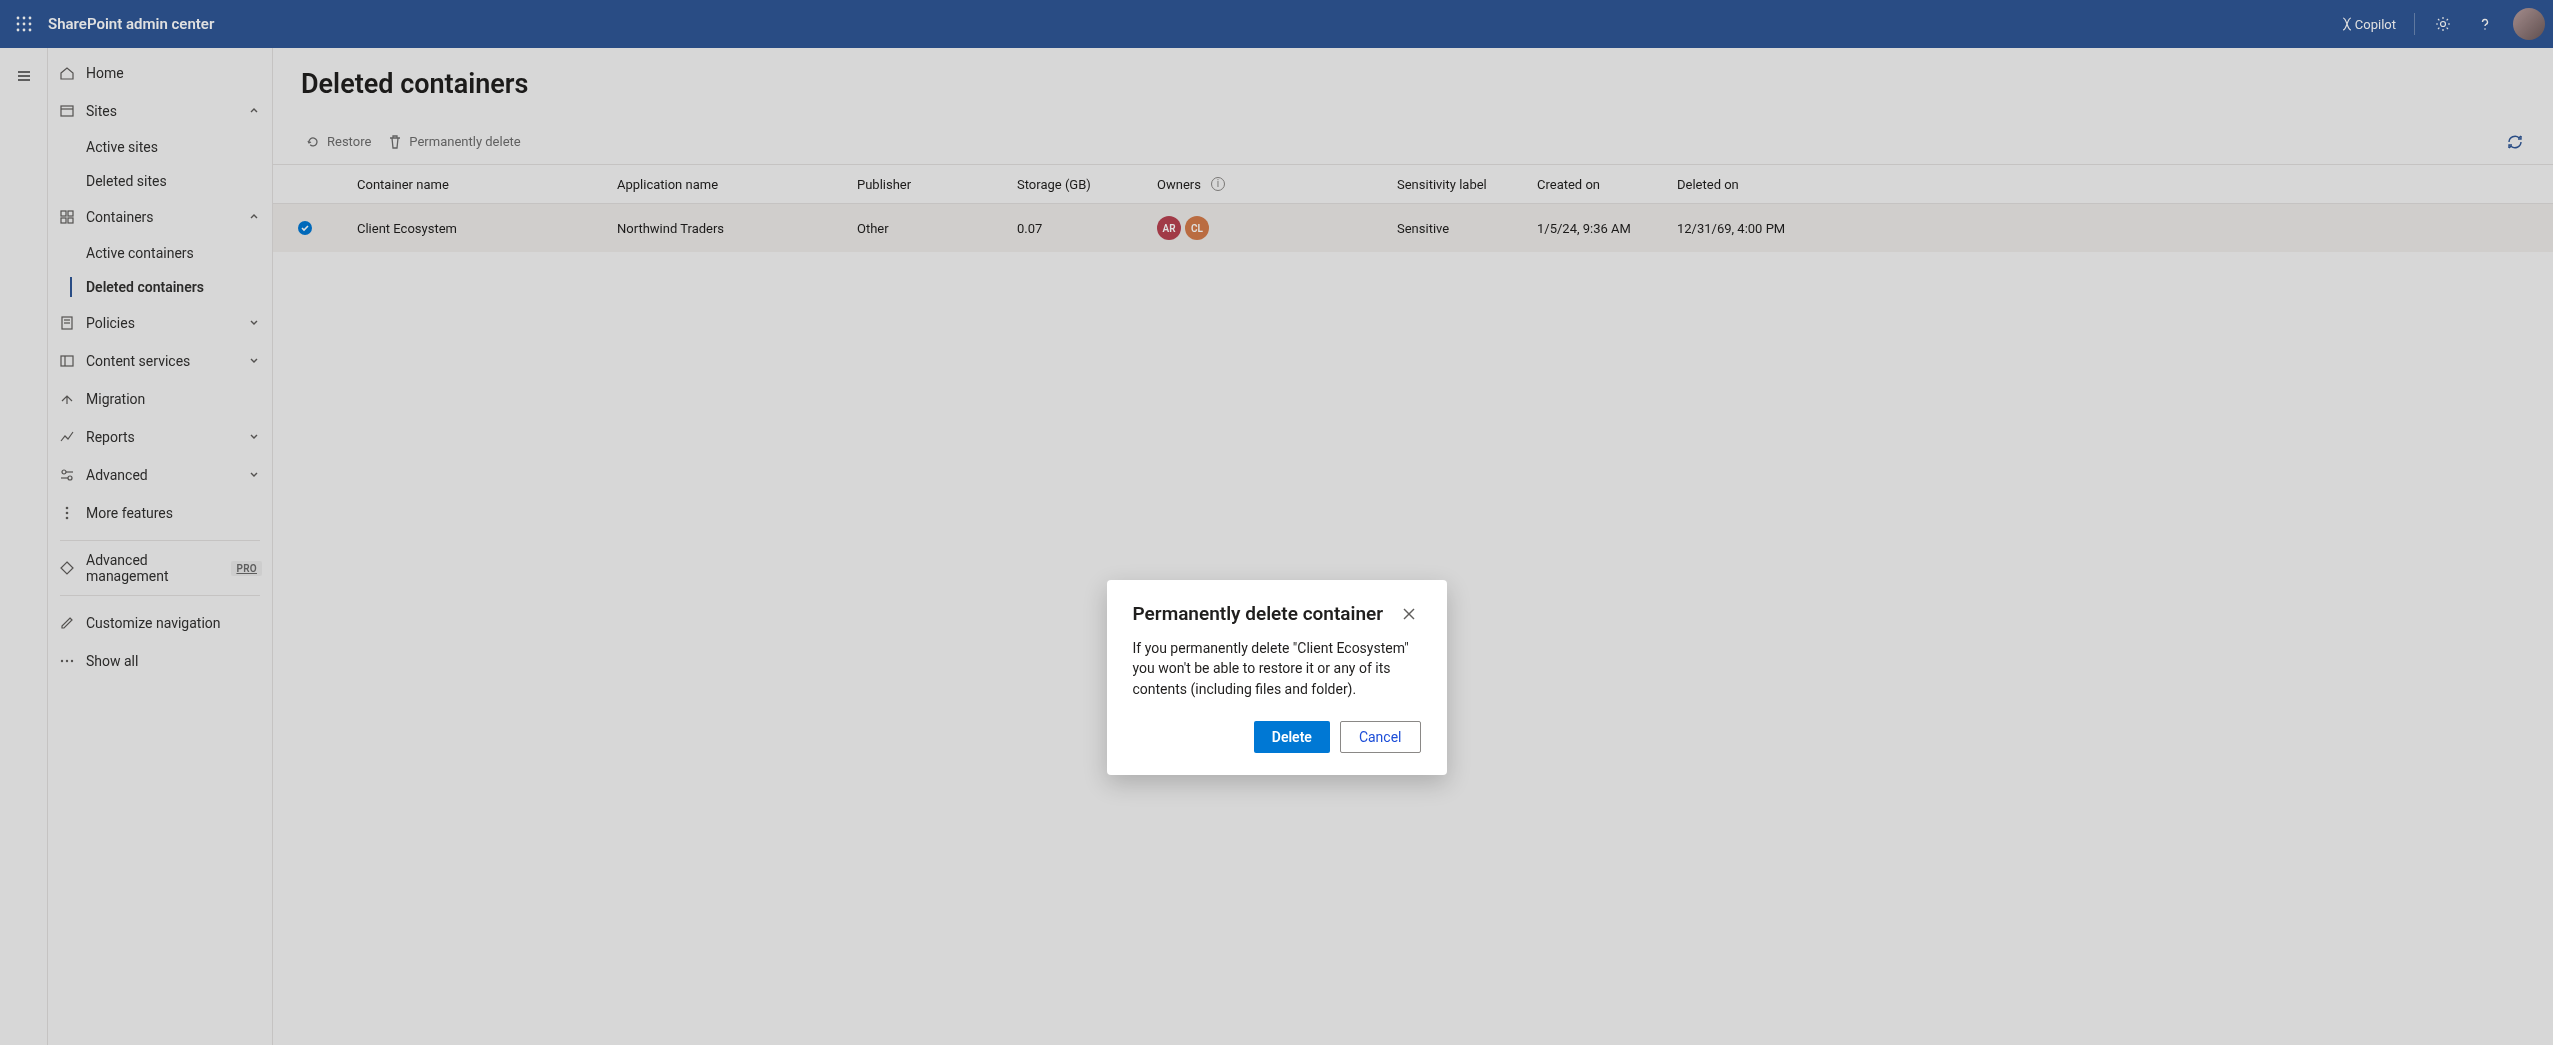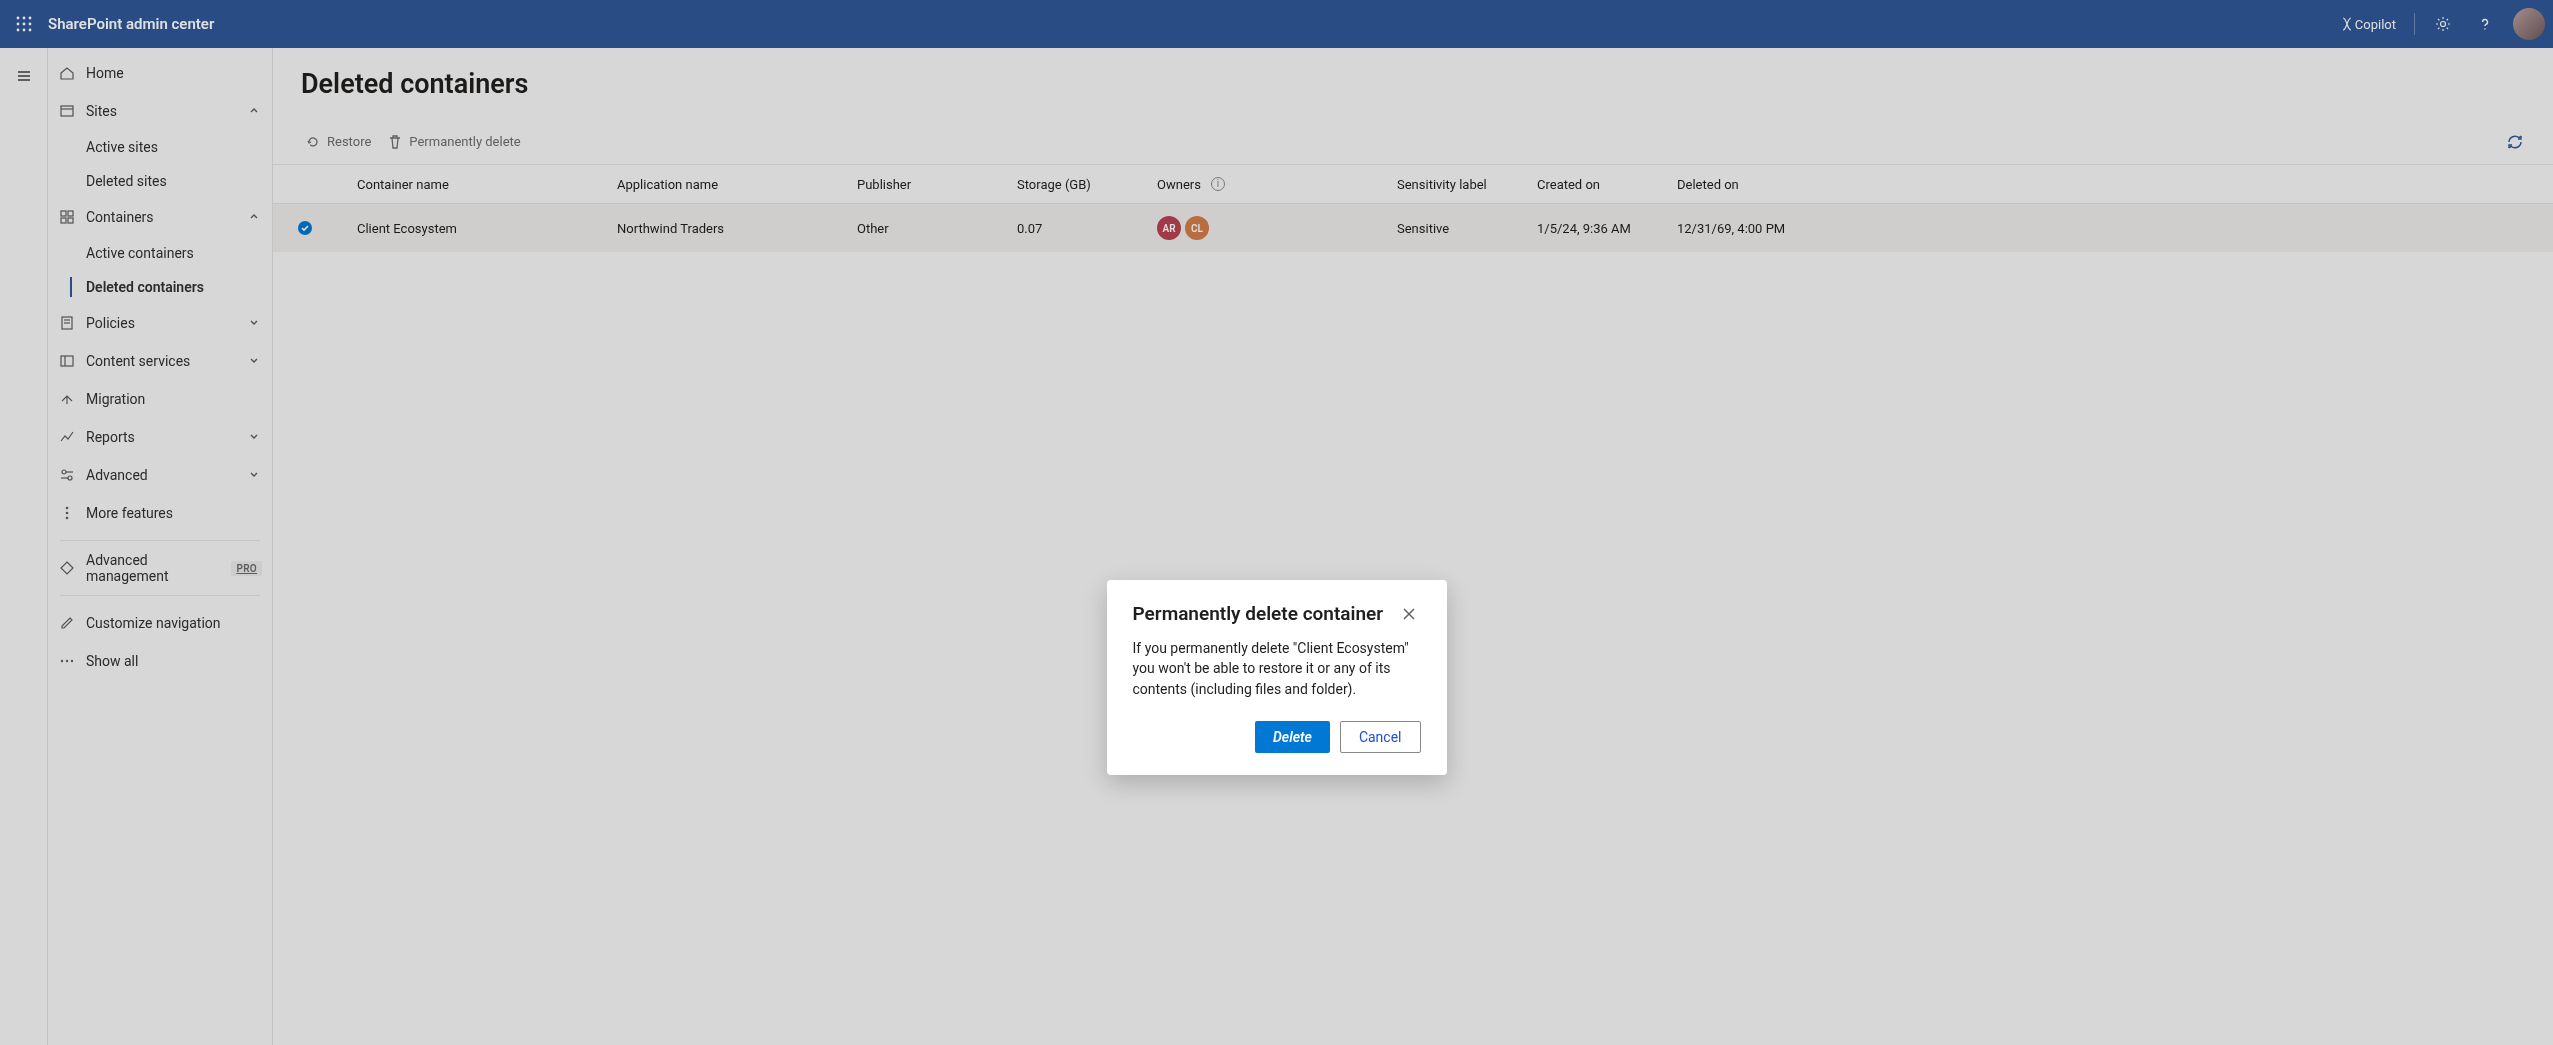--- a/index.html
+++ b/index.html
@@ -124,21 +124,21 @@
     width:340px;background:#ffffff;box-shadow:var(--dialog-shadow);border-radius:4px;
     padding:22px 26px;
     font-size:14px;
   }
   .dialog-header{display:flex;align-items:flex-start;gap:8px;}
   .dialog-title{flex:1;font-size:19px;font-weight:600;margin:0;}
   .dialog-close{width:24px;height:24px;display:flex;align-items:center;justify-content:center;color:#605e5c;}
   .dialog-body{margin-top:12px;line-height:1.45;color:var(--text-primary);}
   .dialog-actions{display:flex;justify-content:flex-end;gap:10px;margin-top:22px;}
   .dlg-btn{height:32px;padding:0 18px;border-radius:2px;font-size:14px;font-weight:600;display:flex;align-items:center;justify-content:center;}
-  .dlg-btn.primary{background:var(--btn-primary);color:#fff;font-style:italic;}
+  .dlg-btn.primary{background:var(--btn-primary);color:#fff;}
   .dlg-btn.secondary{background:#fff;color:#1d4ed8;border:1px solid #8a8886;font-weight:400;}
 
   svg{display:block;}
 </style>
 </head>
 <body>
 
 <div class="header">
   <div class="waffle">
     <svg width="16" height="16" viewBox="0 0 16 16" fill="#fff">

